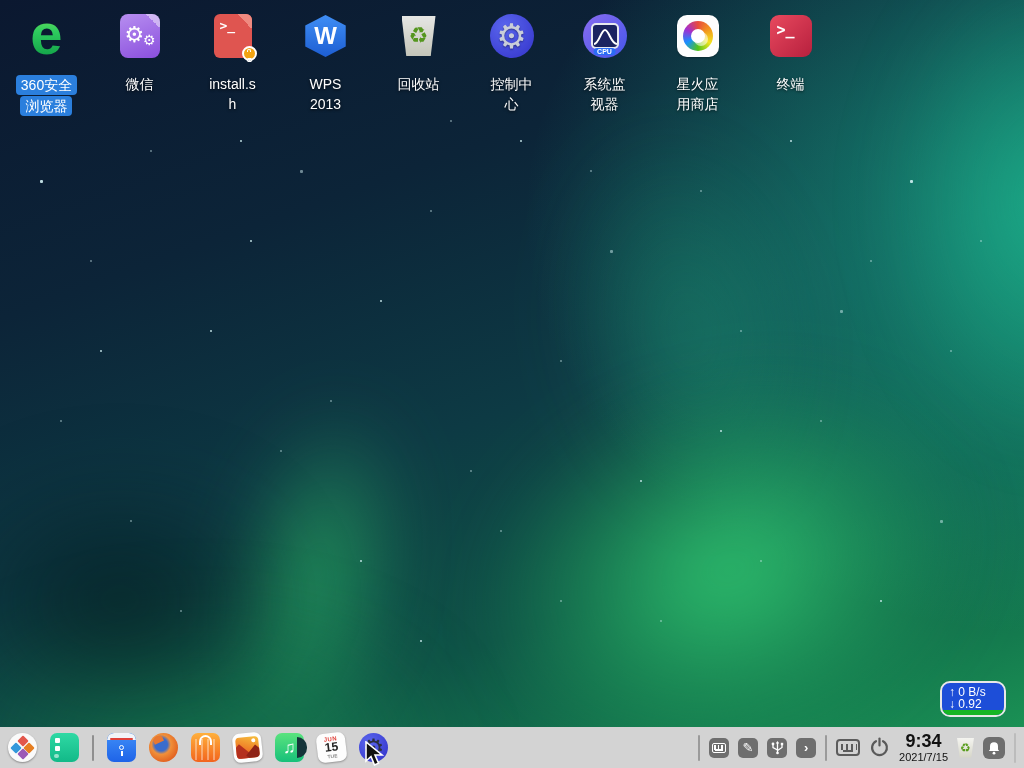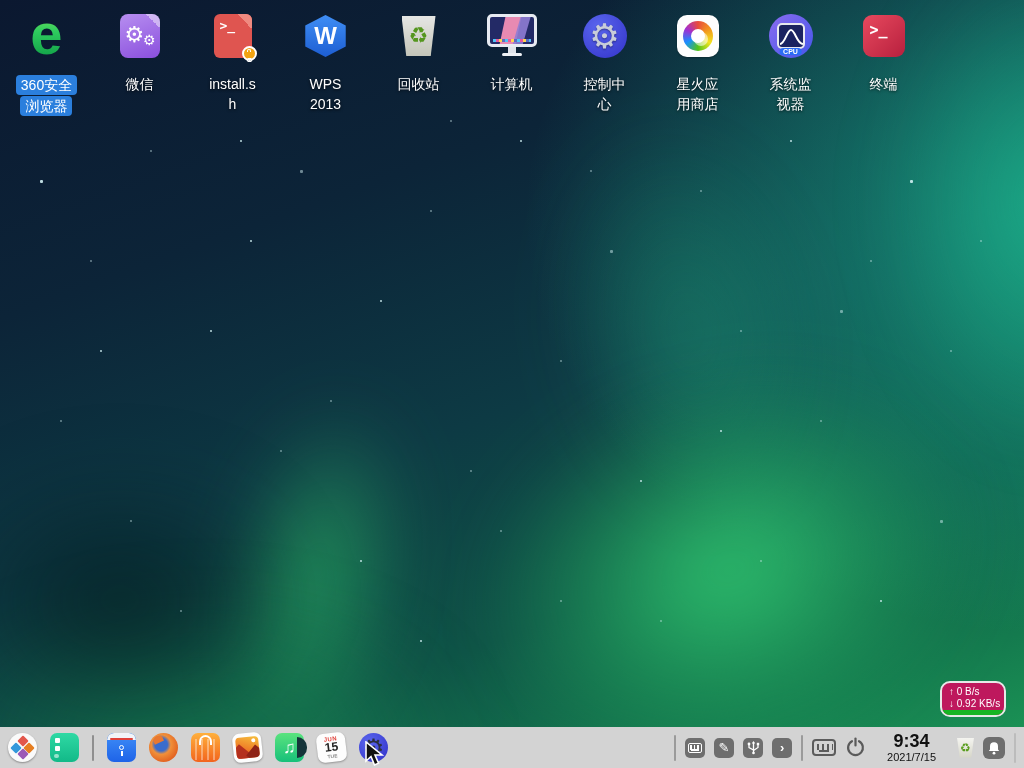--- a/index.html
+++ b/index.html
@@ -88,22 +88,22 @@
   .ic-spark .swirl { width:30px; height:30px; border-radius:50%;
             background:conic-gradient(#e84c3d,#f2991d,#f2e31d,#52c41a,#1890ff,#a22ed1,#e84c3d); position:relative; }
   .ic-spark .swirl::after { content:""; position:absolute; left:8px; top:8px; width:14px; height:14px;
             border-radius:50%; background:#fff; box-shadow:3px 3px 0 0 rgba(255,255,255,.55); }
   .ic-terminal { width:42px; height:42px; border-radius:9px; position:relative;
             background:linear-gradient(135deg,#e8495e,#b7203e); }
   .ic-terminal span { position:absolute; left:7px; top:6px; color:#fff; font-weight:bold; font-size:15px;
             font-family:"DejaVu Sans Mono",monospace; }
 
   
-  .net-widget { position:absolute; right:18px; bottom:51px; width:66px; height:36px; background:#be185d;
-            border:2px solid #e8e8e8; border-radius:10px; color:#fff; font-size:10px; line-height:12px;
+  .net-widget { position:absolute; right:18px; bottom:51px; width:66px; height:36px; background:#1d4ed8;
+            border:2px solid #e8e8e8; border-radius:10px; color:#fff; font-size:12px; line-height:12px;
             padding:3px 0 0 7px; overflow:hidden; }
   .net-widget .bar { position:absolute; left:0; right:0; bottom:0; height:5px; background:#17b524; }
 
   
   .taskbar { position:absolute; left:0; right:0; bottom:0; height:41px; background:#d3d3d3;
             display:flex; align-items:center; }
   .tb-left { display:flex; align-items:center; gap:13px; padding-left:8px; }
   .tb-right { margin-left:auto; display:flex; align-items:center; gap:9px; padding-right:8px; }
   .tb-sep { width:2px; height:26px; background:#8f8f8f; border-radius:1px; }
   .tb-sep.thin { background:#9a9a9a; }
@@ -174,21 +174,21 @@
             display:flex; align-items:flex-end; justify-content:center; padding-bottom:1px;
             background:repeating-linear-gradient(90deg,#fff 0 1.5px,transparent 1.5px 3.5px) 1px 1px / 12px 5px no-repeat; }
   .tray-kbd .space { width:8px; height:1.5px; background:#fff; }
   .tray-pen span { color:#fff; font-size:13px; line-height:13px; }
   .tray-chev span { color:#fff; font-size:13px; font-weight:bold; line-height:13px; }
   .tray-vk { width:24px; height:17px; border:2px solid #5c5c5c; border-radius:4px; flex:none;
             display:flex; align-items:flex-end; justify-content:center; padding-bottom:2px;
             background:repeating-linear-gradient(90deg,#5c5c5c 0 2px,transparent 2px 5px) 3px 3px / 16px 6px no-repeat; }
   .tray-vk i { display:block; width:10px; height:2px; background:#5c5c5c; }
   .tray-power { width:21px; height:21px; flex:none; }
-  .tb-clock { text-align:center; color:#111; line-height:1; margin:0 12px; }
+  .tb-clock { text-align:center; color:#111; line-height:1; margin:0 0; }
   .tb-clock .t { font-size:18px; font-weight:bold; }
   .tb-clock .d { font-size:11px; margin-top:2px; }
   .tray-trash { width:17px; height:20px; clip-path:polygon(0 0,100% 0,84% 100%,16% 100%);
             background:linear-gradient(180deg,#f4f4f0,#d6d6c8); display:flex; align-items:center;
             justify-content:center; flex:none; }
   .tray-trash span { color:#5a9e1f; font-size:12px; }
   .tray-bell { width:22px; height:22px; border-radius:6px; background:#6e6e6e; display:flex;
             align-items:center; justify-content:center; flex:none; }
 </style>
 </head>
@@ -301,75 +301,59 @@
     <div class="desk-iconbox">
       <div class="ic-trash">
         <span>♻</span>
       </div>
     </div>
     <div class="desk-label">
       <span>回收站</span>
     </div>
   </div>
 
-  <div class="desk-item">
-    <div class="desk-iconbox">
-      <div class="ic-computer">
-        <div class="screen">
-            <i class="w1"></i>
-            <i class="w2"></i>
-            <i class="dots"></i>
-          </div>
-        <div class="stand"></div>
-          <div class="base"></div>
-      </div>
-    </div>
-    <div class="desk-label">
-      <span>计算机</span>
-    </div>
-  </div>
 
   <div class="desk-item">
     <div class="desk-iconbox">
       <div class="ic-ctrlcenter">
         <span>⚙</span>
       </div>
     </div>
     <div class="desk-label">
       <span>控制中</span>
         <span>心</span>
-    </div>
-  </div>
-
-  <div class="desk-item">
-    <div class="desk-iconbox">
-      <div class="ic-spark">
-        <div class="swirl"></div>
-      </div>
-    </div>
-    <div class="desk-label">
-      <span>星火应</span>
-        <span>用商店</span>
     </div>
   </div>
 
   <div class="desk-item">
     <div class="desk-iconbox">
       <div class="ic-sysmon">
         <div class="panel">
           <svg width="26" height="24" viewBox="0 0 26 24">
             <path d="M1 19 C6 19 8 5 12 5 S 18 19 24 19" fill="none" stroke="#fff" stroke-width="2"></path>
           </svg>
         </div>
         <span class="cpu">CPU</span>
       </div>
     </div>
     <div class="desk-label">
       <span>系统监</span>
         <span>视器</span>
+    </div>
+  </div>
+
+  <div class="desk-item">
+    <div class="desk-iconbox">
+      <div class="ic-spark">
+        <div class="swirl"></div>
+      </div>
+    </div>
+    <div class="desk-label">
+      <span>星火应</span>
+        <span>用商店</span>
     </div>
   </div>
 
   <div class="desk-item">
     <div class="desk-iconbox">
       <div class="ic-terminal">
         <span>&gt;_</span>
       </div>
     </div>
     <div class="desk-label">

